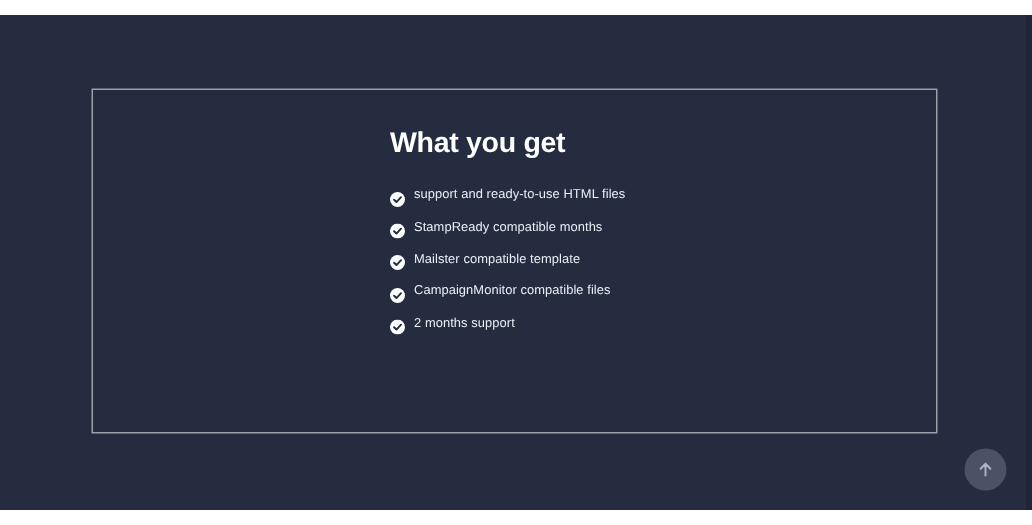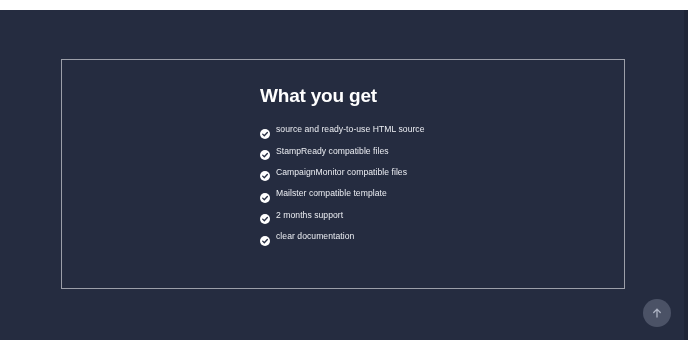--- a/index.html
+++ b/index.html
@@ -133,74 +133,65 @@
 
         <ul class="feature-list">
 
           <li class="feature-item">
             <span class="check-icon">
               <svg width="10" height="10" viewBox="0 0 20 20">
                 <circle cx="10" cy="10" r="10" fill="#ffffff"></circle>
                 <path d="M5.4 10.3 L8.6 13.4 L14.7 6.9" fill="none" stroke="#252c40" stroke-width="2.6" stroke-linecap="round" stroke-linejoin="round"></path>
               </svg>
             </span>
-            <span class="feature-text">source and ready-to-use HTML source</span>
-          </li>
-
-
-          <li class="feature-item">
-            <span class="check-icon">
-              <svg width="10" height="10" viewBox="0 0 20 20">
-                <circle cx="10" cy="10" r="10" fill="#ffffff"></circle>
-                <path d="M5.4 10.3 L8.6 13.4 L14.7 6.9" fill="none" stroke="#252c40" stroke-width="2.6" stroke-linecap="round" stroke-linejoin="round"></path>
-              </svg>
-            </span>
-            <span class="feature-text">StampReady compatible files</span>
+            <span class="feature-text">support and ready-to-use HTML files</span>
+          </li>
+
+
+          <li class="feature-item">
+            <span class="check-icon">
+              <svg width="10" height="10" viewBox="0 0 20 20">
+                <circle cx="10" cy="10" r="10" fill="#ffffff"></circle>
+                <path d="M5.4 10.3 L8.6 13.4 L14.7 6.9" fill="none" stroke="#252c40" stroke-width="2.6" stroke-linecap="round" stroke-linejoin="round"></path>
+              </svg>
+            </span>
+            <span class="feature-text">StampReady compatible months</span>
+          </li>
+
+          <li class="feature-item">
+            <span class="check-icon">
+              <svg width="10" height="10" viewBox="0 0 20 20">
+                <circle cx="10" cy="10" r="10" fill="#ffffff"></circle>
+                <path d="M5.4 10.3 L8.6 13.4 L14.7 6.9" fill="none" stroke="#252c40" stroke-width="2.6" stroke-linecap="round" stroke-linejoin="round"></path>
+              </svg>
+            </span>
+            <span class="feature-text">Mailster compatible template</span>
           </li>
 
           <li class="feature-item">
             <span class="check-icon">
               <svg width="10" height="10" viewBox="0 0 20 20">
                 <circle cx="10" cy="10" r="10" fill="#ffffff"></circle>
                 <path d="M5.4 10.3 L8.6 13.4 L14.7 6.9" fill="none" stroke="#252c40" stroke-width="2.6" stroke-linecap="round" stroke-linejoin="round"></path>
               </svg>
             </span>
             <span class="feature-text">CampaignMonitor compatible files</span>
           </li>
 
-          <li class="feature-item">
-            <span class="check-icon">
-              <svg width="10" height="10" viewBox="0 0 20 20">
-                <circle cx="10" cy="10" r="10" fill="#ffffff"></circle>
-                <path d="M5.4 10.3 L8.6 13.4 L14.7 6.9" fill="none" stroke="#252c40" stroke-width="2.6" stroke-linecap="round" stroke-linejoin="round"></path>
-              </svg>
-            </span>
-            <span class="feature-text">Mailster compatible template</span>
-          </li>
-
 
           <li class="feature-item">
             <span class="check-icon">
               <svg width="10" height="10" viewBox="0 0 20 20">
                 <circle cx="10" cy="10" r="10" fill="#ffffff"></circle>
                 <path d="M5.4 10.3 L8.6 13.4 L14.7 6.9" fill="none" stroke="#252c40" stroke-width="2.6" stroke-linecap="round" stroke-linejoin="round"></path>
               </svg>
             </span>
             <span class="feature-text">2 months support</span>
           </li>
 
-          <li class="feature-item">
-            <span class="check-icon">
-              <svg width="10" height="10" viewBox="0 0 20 20">
-                <circle cx="10" cy="10" r="10" fill="#ffffff"></circle>
-                <path d="M5.4 10.3 L8.6 13.4 L14.7 6.9" fill="none" stroke="#252c40" stroke-width="2.6" stroke-linecap="round" stroke-linejoin="round"></path>
-              </svg>
-            </span>
-            <span class="feature-text">clear documentation</span>
-          </li>
 
         </ul>
       </div>
     </div>
 
     <button class="scroll-top-btn">
       <span>
         <svg width="16" height="16" viewBox="0 0 20 20">
           <path d="M10 15 L10 5.6 M10 5.2 L5.9 9.4 M10 5.2 L14.1 9.4" fill="none" stroke="#aeb4c4" stroke-width="1.6" stroke-linecap="round" stroke-linejoin="round"></path>
         </svg>

